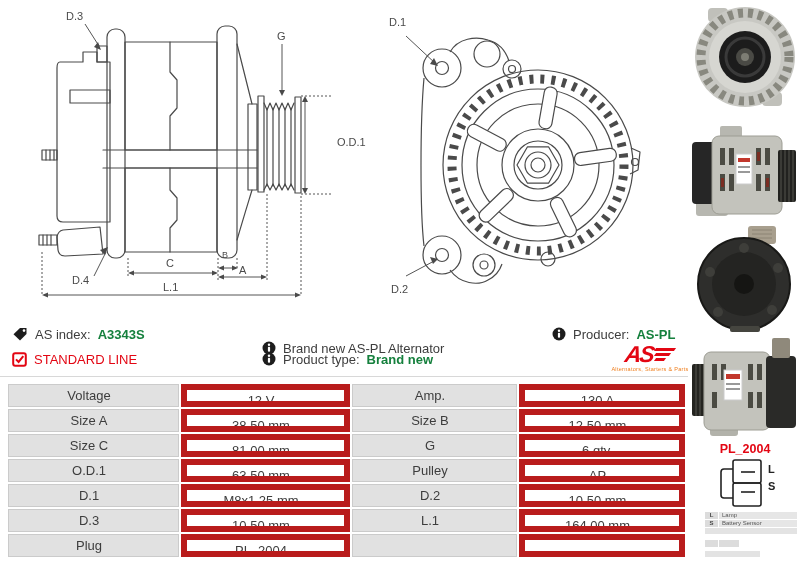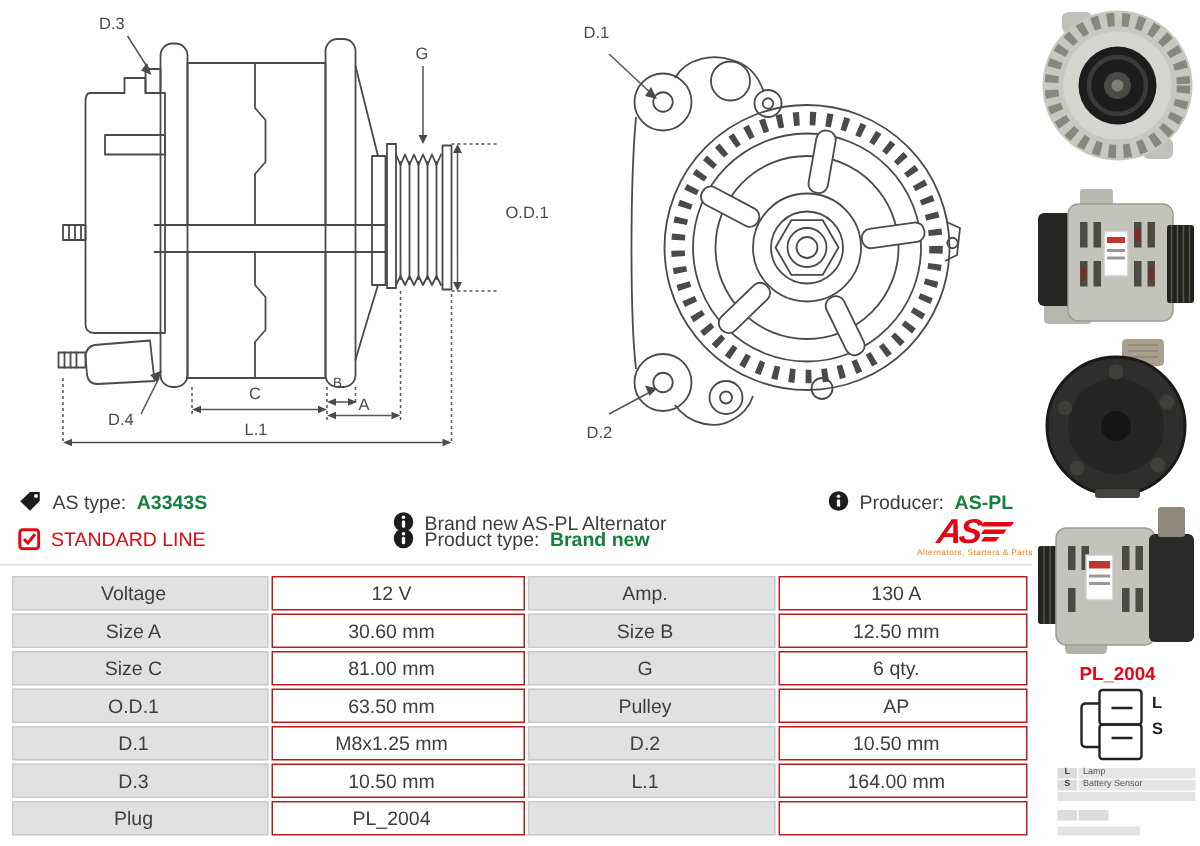--- a/index.html
+++ b/index.html
@@ -25,21 +25,21 @@
   .as-s1{width:20px;} .as-s2{width:15px;} .as-s3{width:10px;}
   .as-tagline{font-size:5.5px;color:#ef7d1a;margin-top:2px;white-space:nowrap;letter-spacing:.3px;}
   
   .sepline{position:absolute;left:0;top:376px;width:688px;height:1px;background:#d8d8d8;}
   
   #spec{position:absolute;left:8px;top:384px;display:grid;
         grid-template-columns:171px 169px 165px 166px;column-gap:2px;row-gap:2px;}
   #spec .cell{box-sizing:border-box;height:23px;line-height:21px;font-size:13px;
               text-align:center;padding-right:9px;overflow:hidden;}
   #spec .lbl{background:#e1e1e1;border:1px solid #cbcbcb;color:#3d3d3d;}
-  #spec .val{background:#ffffff;border:1px solid #b91c1c;color:#3d3d3d;}
+  #spec .val{background:#ffffff;border:6px solid #b91c1c;color:#3d3d3d;}
   
   .photo{position:absolute;left:690px;width:110px;}
   #plugname{position:absolute;left:690px;top:442px;width:110px;text-align:center;
             font-size:12.5px;font-weight:bold;color:#e30613;}
   .pin-key{position:absolute;font-size:11px;font-weight:bold;color:#222;}
   
   #legend{position:absolute;left:705px;top:512px;width:92px;}
   .legrow{display:flex;gap:1px;margin-bottom:1px;}
   .legkey{box-sizing:border-box;width:13px;height:7px;background:#dcdcdc;
           font-size:6px;font-weight:bold;color:#444;text-align:center;line-height:7px;}
@@ -283,21 +283,21 @@
     <div class="legbar" style="width:55px;margin-top:4px;"></div>
   </div>
 
   <div class="inforow" style="left:12px;top:326px;">
     <span class="ico">
       <svg width="16" height="15" viewBox="0 0 16 15">
         <path d="M1.5,7.2 L8,1 H14.5 V7 L8,13.5 Z" fill="#1d1d1d"></path>
         <circle cx="12" cy="3.6" r="1.3" fill="#fff"></circle>
       </svg>
     </span>
-    <span>AS type:</span>
+    <span>AS index:</span>
     <span class="b">A3343S</span>
   </div>
 
   <div class="inforow" style="left:12px;top:351px;">
     <span class="ico">
       <svg width="15" height="15" viewBox="0 0 15 15">
         <rect x="1.2" y="1.2" width="12.6" height="12.6" rx="2" fill="#fff" stroke="#e30613" stroke-width="2"></rect>
         <path d="M4,7.4 L6.6,10 L11.3,4.2" fill="none" stroke="#e30613" stroke-width="2"></path>
       </svg>
     </span>
@@ -353,21 +353,21 @@
 
   <div class="sepline"></div>
 
   <div id="spec">
     <div class="cell lbl">Voltage</div>
     <div class="cell val">12 V</div>
     <div class="cell lbl">Amp.</div>
     <div class="cell val">130 A</div>
 
     <div class="cell lbl">Size A</div>
-    <div class="cell val">30.60 mm</div>
+    <div class="cell val">38.50 mm</div>
     <div class="cell lbl">Size B</div>
     <div class="cell val">12.50 mm</div>
 
     <div class="cell lbl">Size C</div>
     <div class="cell val">81.00 mm</div>
     <div class="cell lbl">G</div>
     <div class="cell val">6 qty.</div>
 
     <div class="cell lbl">O.D.1</div>
     <div class="cell val">63.50 mm</div>

